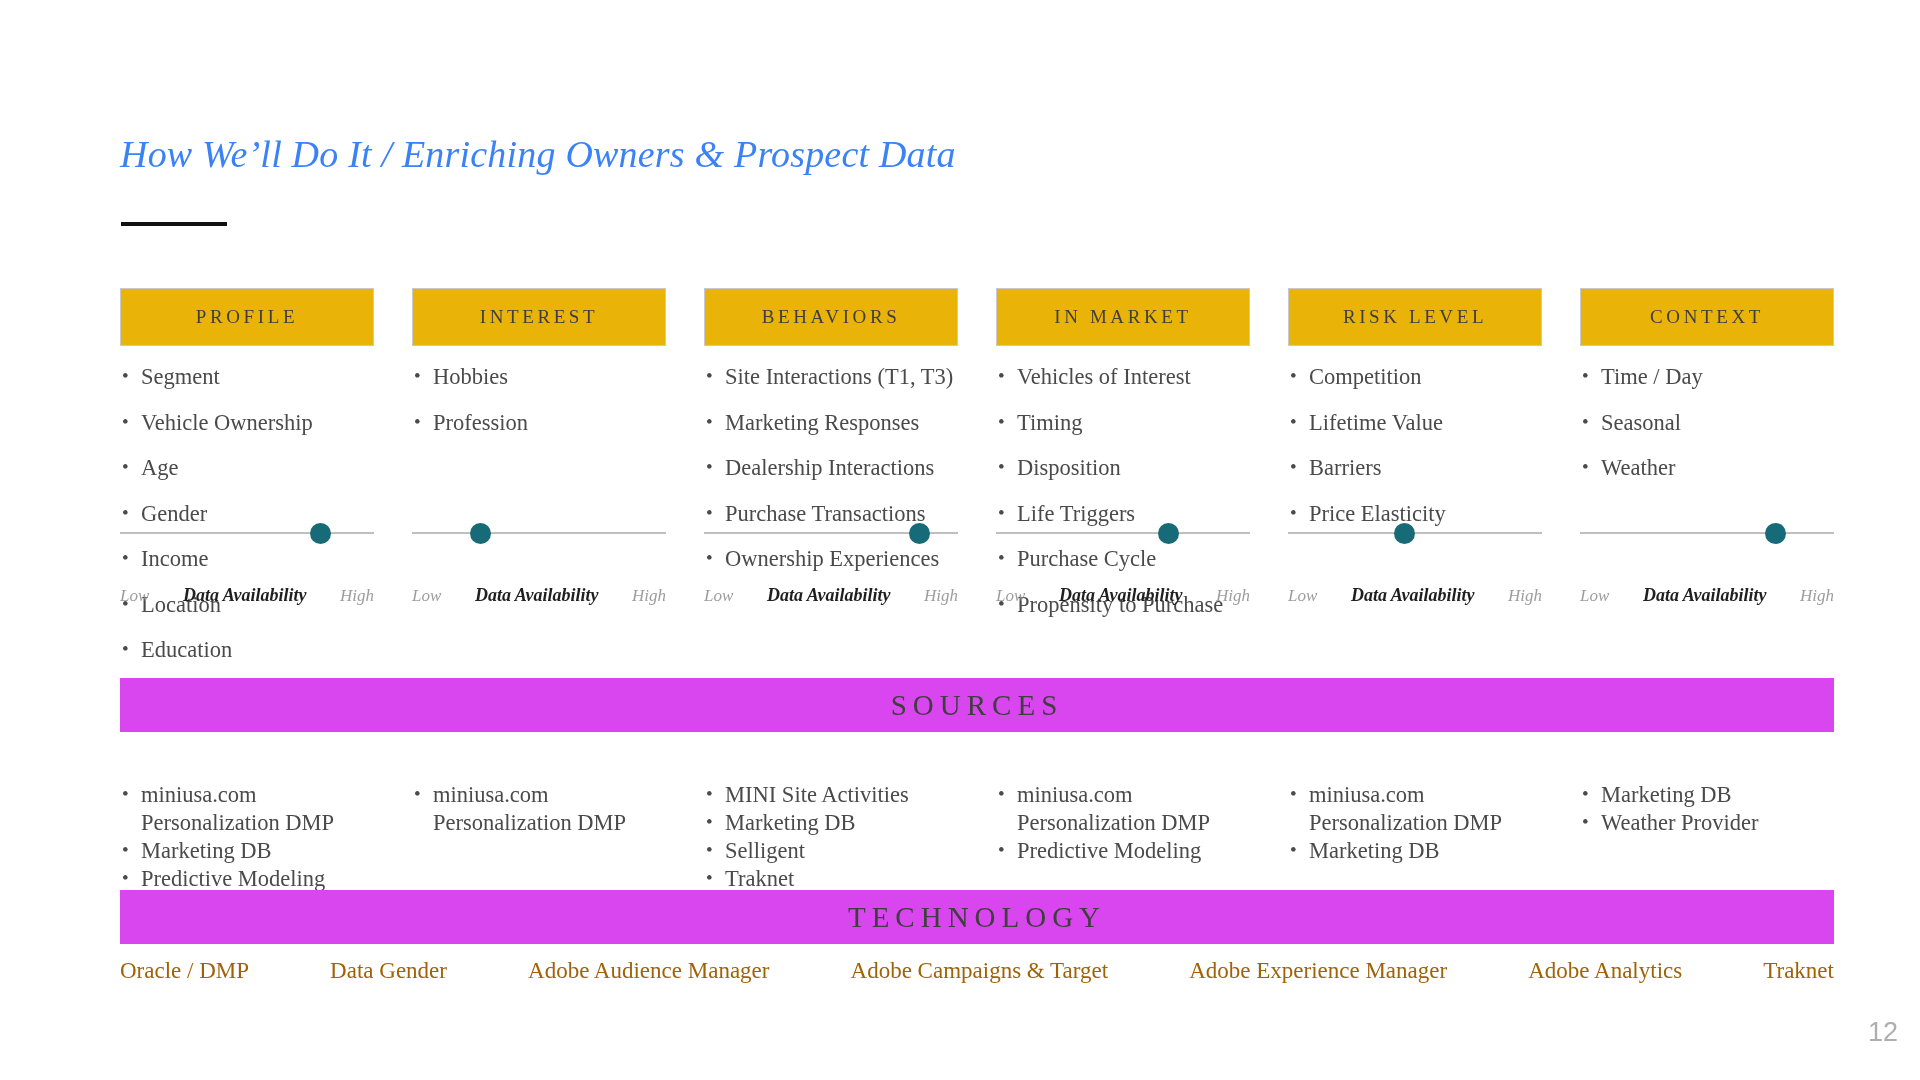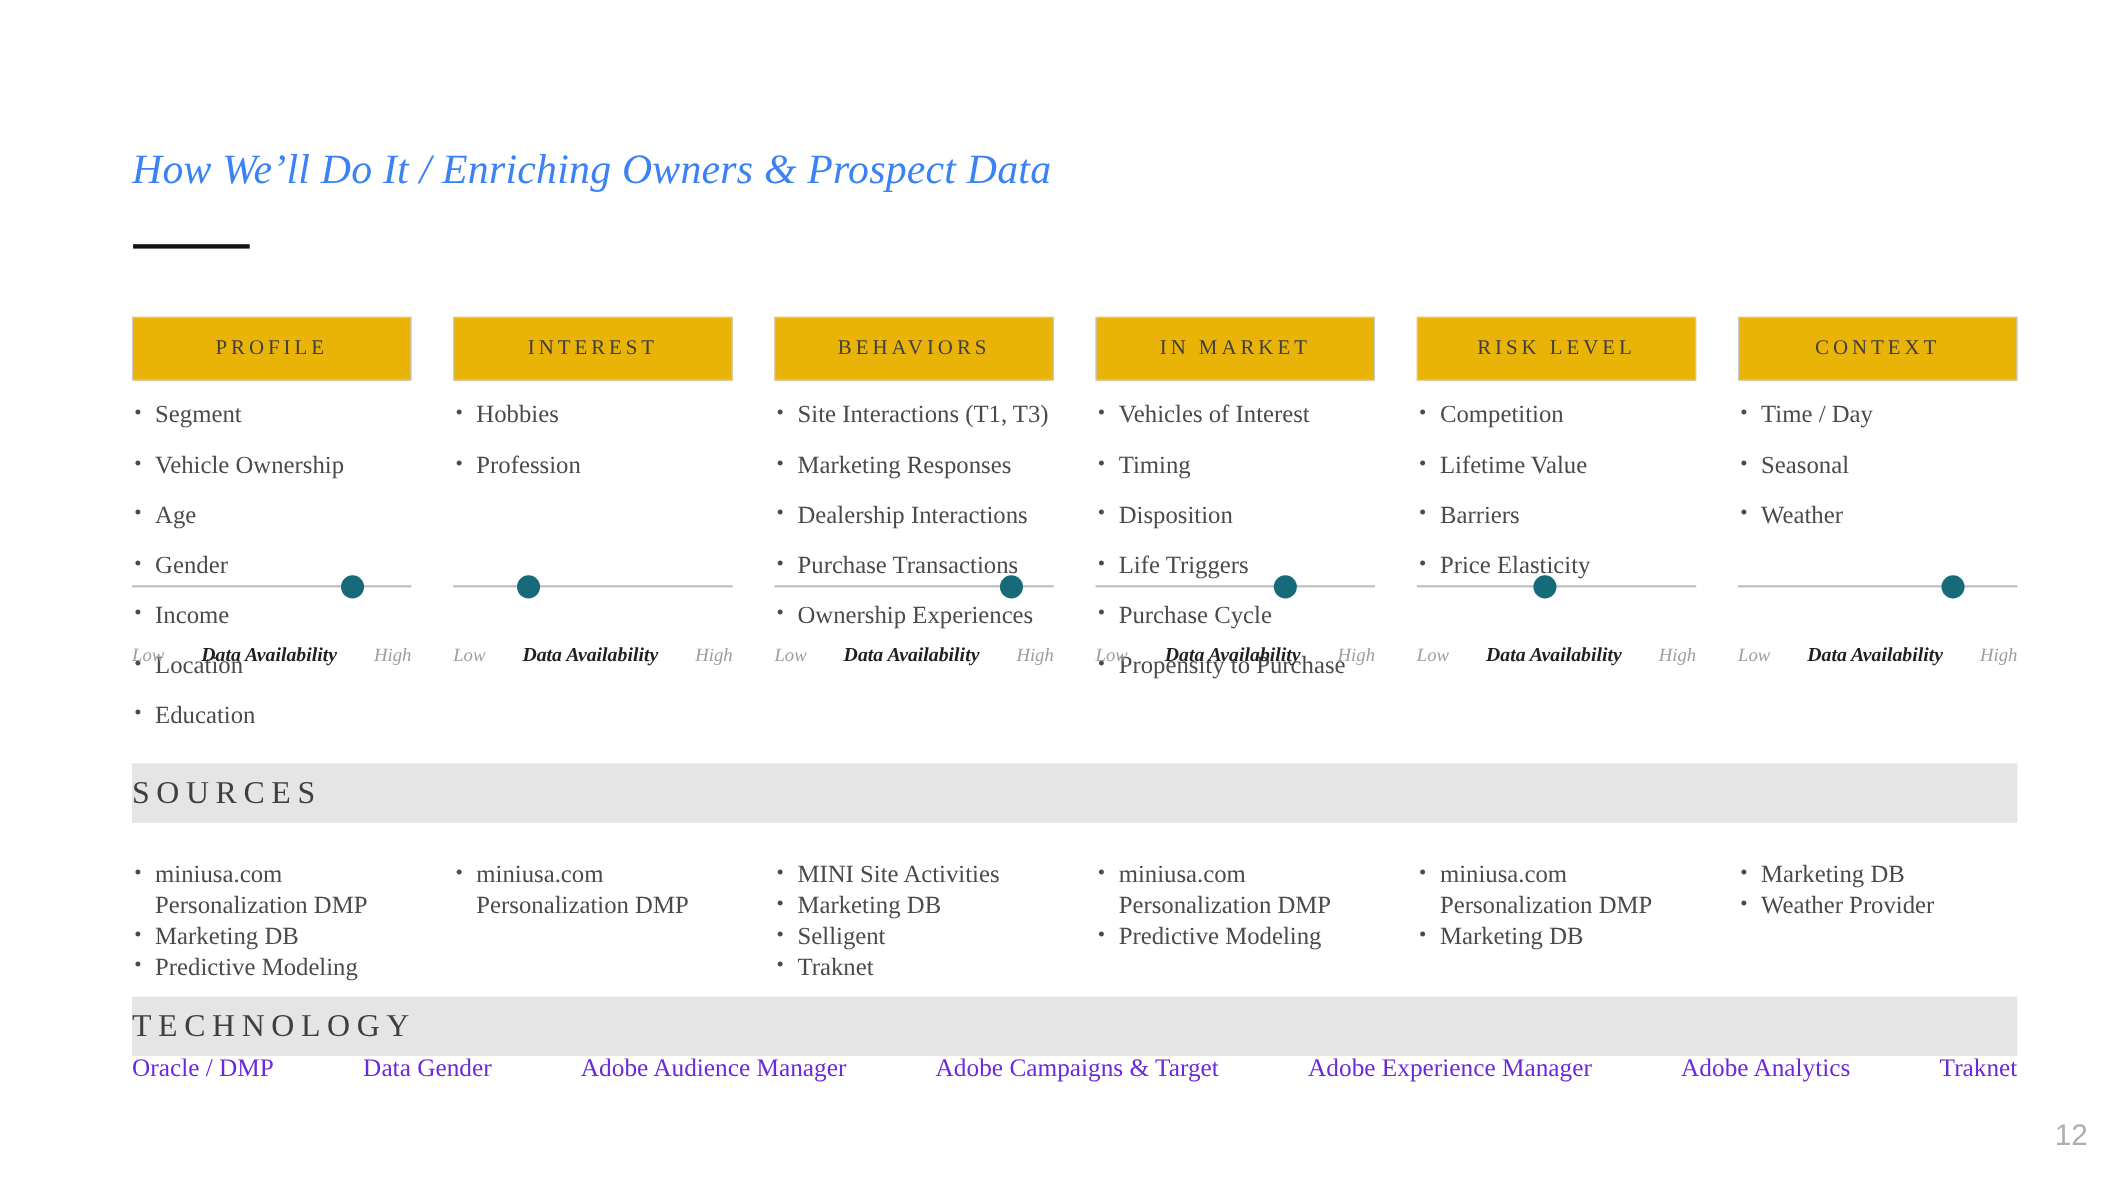--- a/index.html
+++ b/index.html
@@ -133,24 +133,24 @@
     white-space: nowrap;
     margin-top: 36px;
   }
 
   
   .band {
     position: absolute;
     left: 120px;
     width: 1714px;
     height: 54px;
-    background: #e5e5e5;
+    background: #d946ef;
     display: flex;
     align-items: center;
-    margin-top: 16px;
+    justify-content: center;
   }
   .band-label {
     font-size: 29px;
     letter-spacing: 6px;
     color: #3f3f3f;
     text-transform: uppercase;
   }
   #sources-band { top: 678px; }
   #technology-band { top: 890px; }
 
@@ -191,21 +191,21 @@
     position: absolute;
     left: 120px;
     top: 958px;
     width: 1714px;
     display: flex;
     justify-content: space-between;
     align-items: baseline;
   }
   .tech-item {
     font-size: 23px;
-    color: #6d28d9;
+    color: #a16207;
     white-space: nowrap;
   }
 
   
   .page-number {
     position: absolute;
     right: 22px;
     bottom: 32px;
     font-size: 27px;
     color: #aeaeae;

